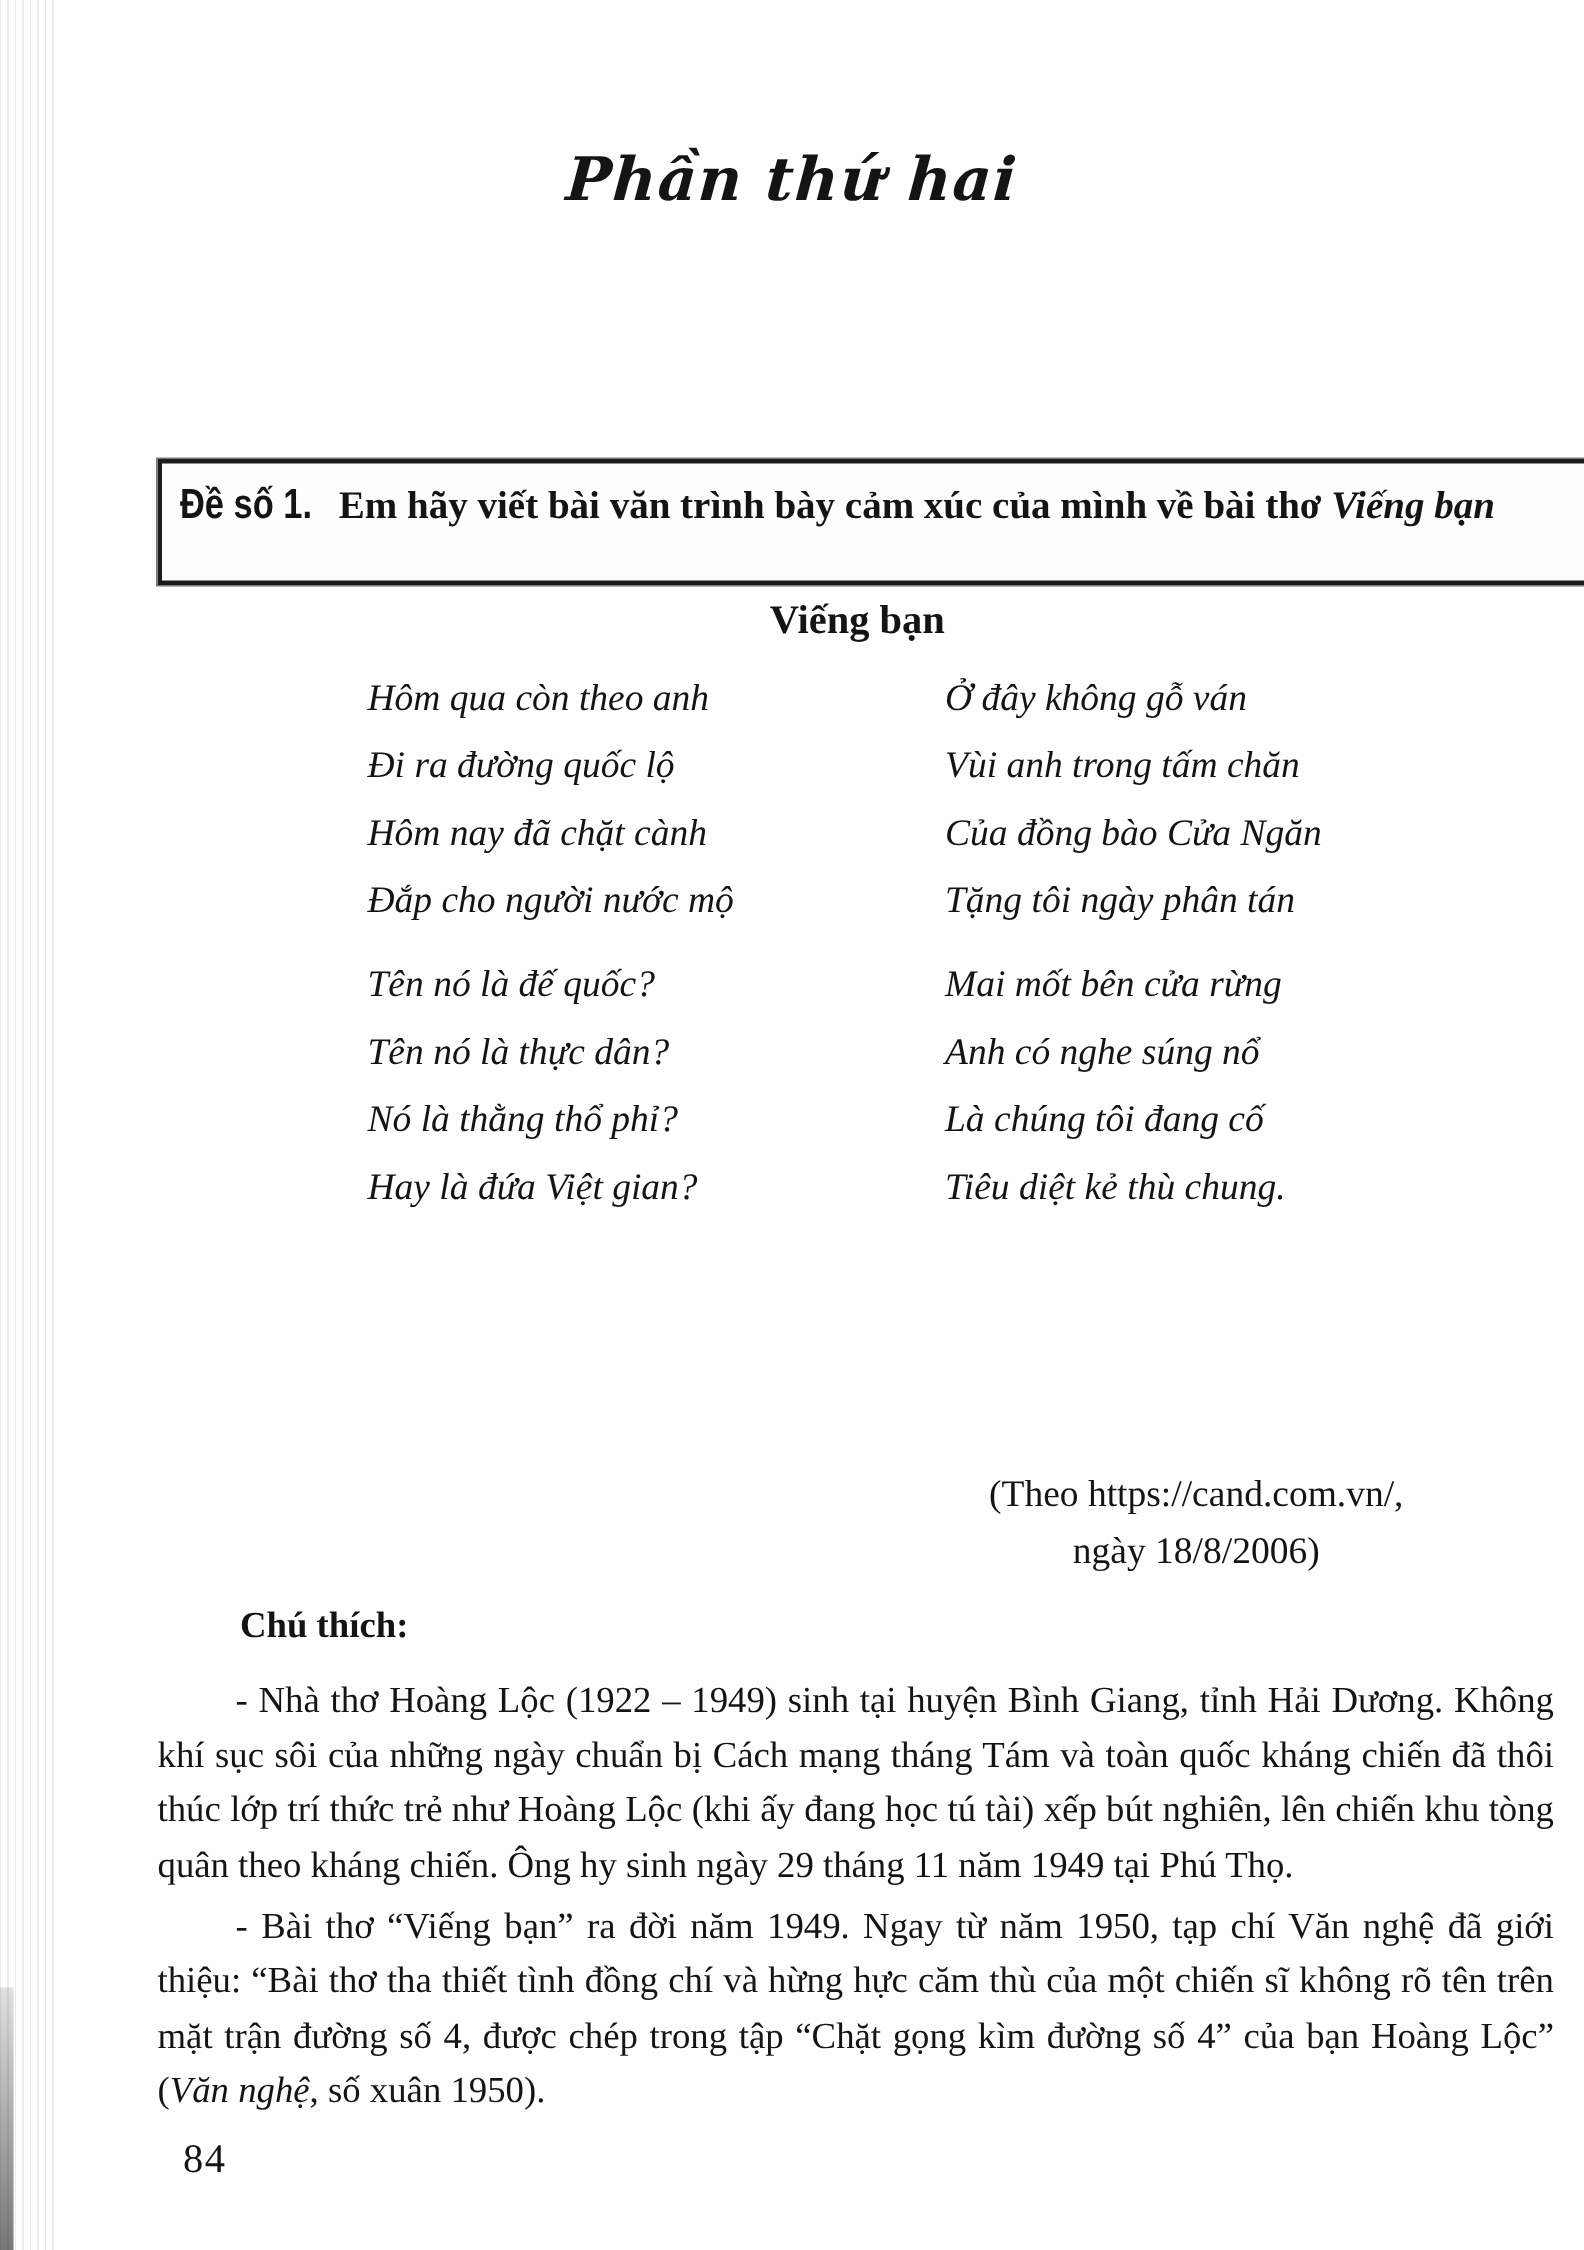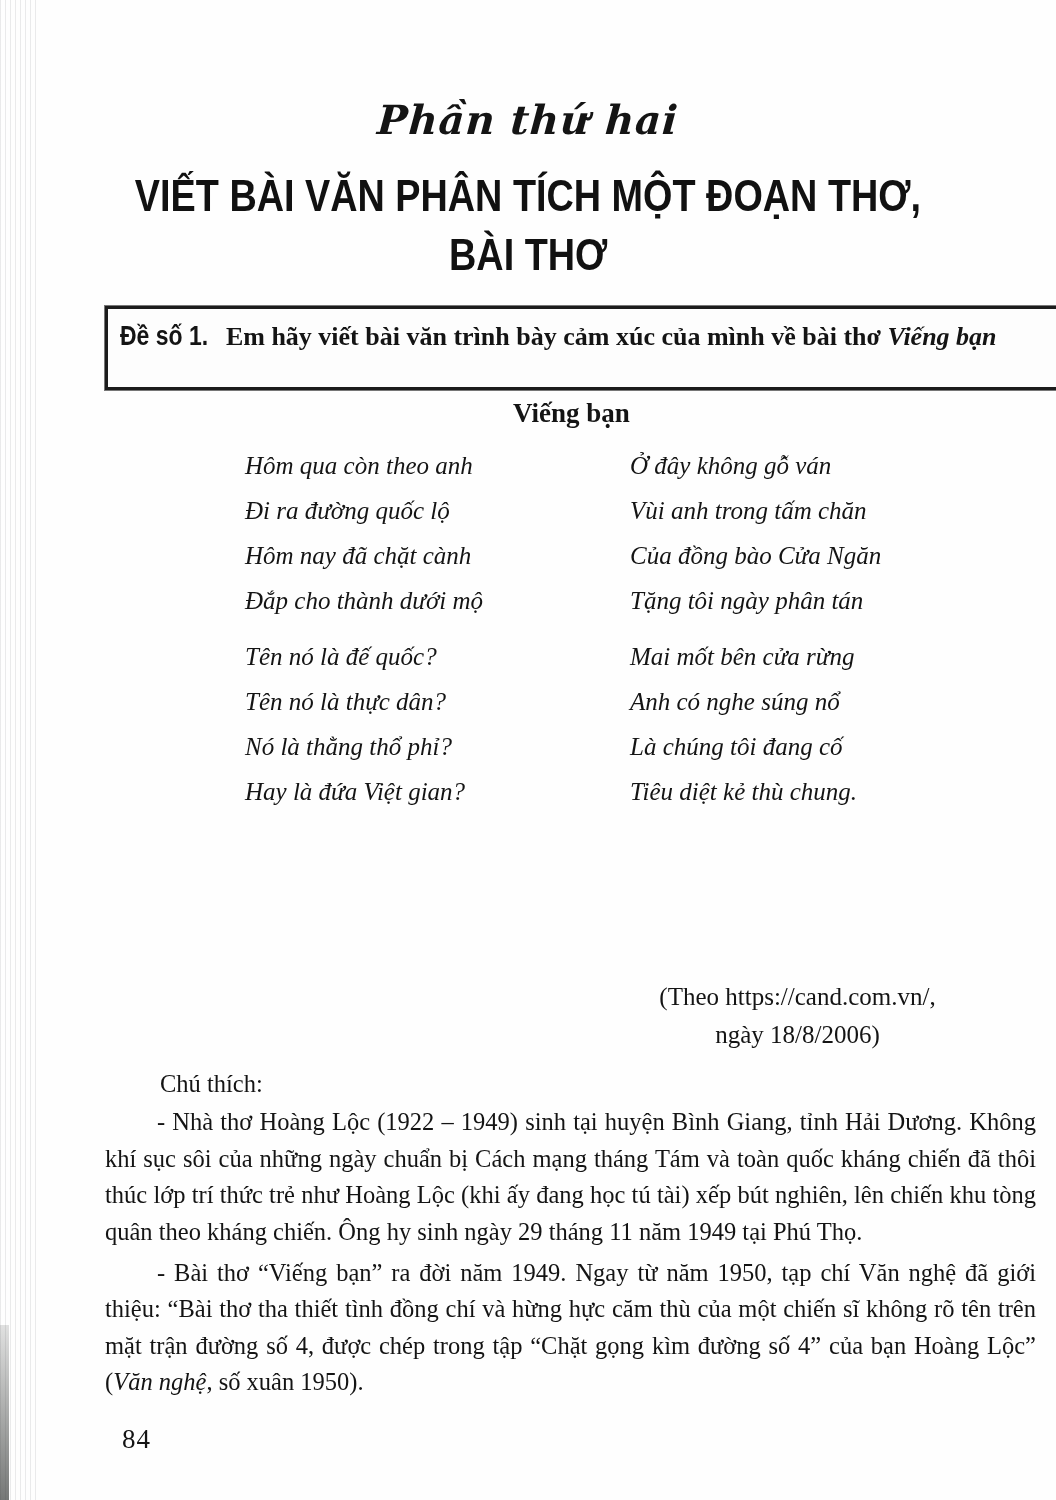--- a/index.html
+++ b/index.html
@@ -69,56 +69,52 @@
   .poem-col.right{left:610px;}
   .stanza{margin-bottom:11px;margin-left:20px;}
   .attribution{
     position:absolute;top:978px;left:560px;width:475px;
     text-align:center;font-size:25px;line-height:38px;
   }
   .notes{
     position:absolute;top:1066px;left:105px;width:931px;
     font-size:24.5px;line-height:36.4px;
   }
-  .notes-heading{font-weight:normal;padding-left:55px;margin-bottom:2px;}
+  .notes-heading{font-weight:bold;padding-left:55px;margin-bottom:14px;}
   .note-para{
     text-align:justify;text-indent:52px;margin:0;
   }
   .note-para + .note-para{margin-top:5px;}
   .page-number{
     position:absolute;left:122px;top:1424px;
     font-size:27px;letter-spacing:1px;
   }
 </style>
 </head>
 <body>
 
 <div class="page">
   <div class="edge-lines"></div>
   <div class="corner-smudge"></div>
 
   <div class="script-heading">Phần thứ hai</div>
 
-  <div class="main-title">
-    <span class="tline">VIẾT BÀI VĂN PHÂN TÍCH MỘT ĐOẠN THƠ,</span><br>
-    <span class="tline">BÀI THƠ</span>
-  </div>
 
   <div class="prompt-box">
     <div><span class="prompt-label">Đề số 1.</span><span> Em hãy viết bài văn trình bày cảm xúc của mình về bài thơ </span><span class="italic">Viếng bạn</span></div>
   </div>
 
   <div class="poem-title">Viếng bạn</div>
 
   <div class="poem-col left">
     <div class="stanza">
       <div>Hôm qua còn theo anh</div>
       <div>Đi ra đường quốc lộ</div>
       <div>Hôm nay đã chặt cành</div>
-      <div>Đắp cho thành dưới mộ</div>
+      <div>Đắp cho người nước mộ</div>
     </div>
     <div class="stanza">
       <div>Tên nó là đế quốc?</div>
       <div>Tên nó là thực dân?</div>
       <div>Nó là thằng thổ phỉ?</div>
       <div>Hay là đứa Việt gian?</div>
     </div>
   </div>
 
   <div class="poem-col right">

